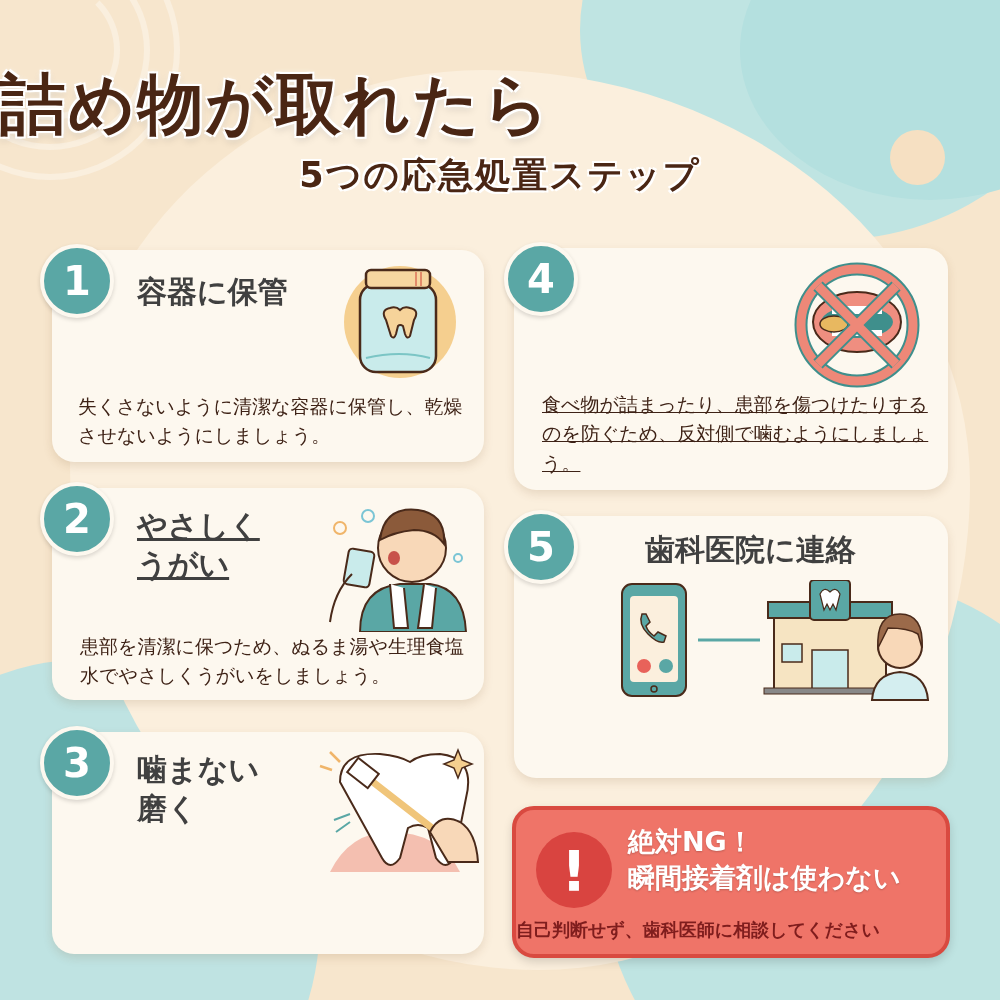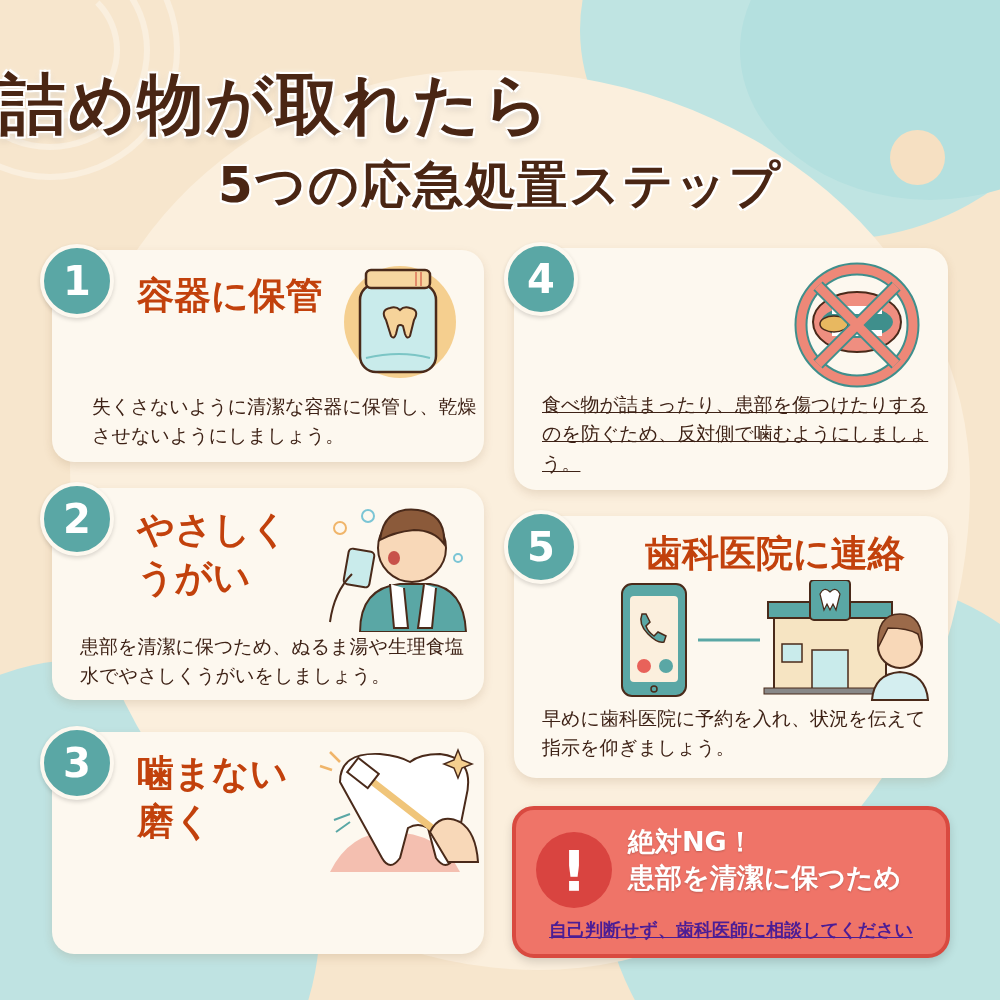--- a/index.html
+++ b/index.html
@@ -21,50 +21,50 @@
   .rings { position: absolute; left: -60px; top: -60px; width: 220px; height: 220px; }
   .ring { position: absolute; border: 6px solid rgba(255,255,255,0.35); border-radius: 50%; border-left-color: transparent; border-bottom-color: transparent; }
 
   .title {
     position: absolute; left: 0; right: 0; top: 60px; text-align: left; z-index: 2;
     font-size: 66px; font-weight: bold; color: #4a2614; letter-spacing: 2px;
     text-shadow: 0 0 6px #fff, 2px 2px 0 #fff, -2px -2px 0 #fff, 2px -2px 0 #fff, -2px 2px 0 #fff, 0 4px 8px rgba(0,0,0,0.15);
   }
   .subtitle {
     position: absolute; left: 0; right: 0; top: 152px; text-align: center; z-index: 2;
-    font-size: 50px; font-weight: bold; color: #4a2614; letter-spacing: 2px;
+    font-size: 35px; font-weight: bold; color: #4a2614; letter-spacing: 2px;
     text-shadow: 2px 2px 0 #fff, -2px -2px 0 #fff, 2px -2px 0 #fff, -2px 2px 0 #fff;
   }
 
   .card {
     position: absolute; z-index: 2; background: #fdf8ef; border-radius: 22px;
     box-shadow: 0 4px 10px rgba(120,80,40,0.15);
   }
   .badge {
     position: absolute; width: 74px; height: 74px; border-radius: 50%;
     background: #5aa7a5; border: 4px solid #fdf8ef; color: #fff;
     font-size: 40px; font-weight: bold; display: flex; align-items: center; justify-content: center;
     box-shadow: 0 2px 4px rgba(0,0,0,0.15); z-index: 3;
   }
-  .card-title { position: absolute; font-size: 37px; font-weight: bold; color: #c2410c; line-height: 1.3; white-space: pre-line; }
+  .card-title { position: absolute; font-size: 30px; font-weight: bold; color: #404040; line-height: 1.3; white-space: pre-line; }
   .card-desc { position: absolute; font-size: 19px; color: #3e2216; line-height: 1.55; }
   .illus { position: absolute; }
 
   .ng-box {
     position: absolute; left: 512px; top: 806px; width: 438px; height: 152px; z-index: 2;
     background: #ef7468; border: 4px solid #d94a40; border-radius: 22px;
     box-shadow: 0 4px 10px rgba(0,0,0,0.15);
   }
   .ng-icon {
     position: absolute; left: 20px; top: 22px; width: 76px; height: 76px; border-radius: 50%;
     background: #d94440; color: #fff; font-size: 56px; font-weight: bold;
     display: flex; align-items: center; justify-content: center;
   }
   .ng-title { position: absolute; left: 112px; top: 14px; font-size: 27px; font-weight: bold; color: #fff; line-height: 1.35; white-space: pre-line; text-shadow: 0 1px 2px rgba(0,0,0,0.2); }
-  .ng-sub { position: absolute; left: 0; right: 0; top: 108px; text-align: center; font-size: 18px; font-weight: bold; color: #4c1d95; text-decoration: underline; }
+  .ng-sub { position: absolute; left: 0; right: 0; top: 108px; text-align: left; font-size: 18px; font-weight: bold; color: #7f1d1d; }
 </style>
 </head>
 <body>
 
 <div class="bg">
   <div class="blob blob-teal-tr"></div>
   <div class="blob blob-teal-tr2"></div>
   <div class="blob blob-teal-bl"></div>
   <div class="blob blob-teal-br"></div>
   <div class="blob blob-cream"></div>
@@ -86,26 +86,26 @@
     <svg width="130" height="125" viewBox="0 0 130 125">
       <circle cx="70" cy="68" r="56" fill="#f5cf8f"></circle>
       <rect x="30" y="30" width="76" height="88" rx="16" fill="#c9ebeb" stroke="#4a2a1a" stroke-width="2.5"></rect>
       <rect x="36" y="16" width="64" height="18" rx="5" fill="#f6d6a0" stroke="#4a2a1a" stroke-width="2.5"></rect>
       <line x1="86" y1="18" x2="86" y2="32" stroke="#e28a6a" stroke-width="2"></line>
       <line x1="91" y1="18" x2="91" y2="32" stroke="#e28a6a" stroke-width="2"></line>
       <path d="M56 66 q-6 -10 4 -12 q6 -2 10 2 q4 -4 10 -2 q10 2 4 12 l-4 16 q-3 4 -5 -2 l-2 -8 q-3 -2 -5 0 l-2 8 q-2 6 -5 2 z" fill="#f6d39a" stroke="#4a2a1a" stroke-width="2"></path>
       <path d="M36 104 q34 -8 64 0" fill="none" stroke="#7bc5c5" stroke-width="2"></path>
     </svg>
   </div>
-  <div class="card-desc" style="left:40px;top:142px;width:390px;">失くさないように清潔な容器に保管し、乾燥させないようにしましょう。</div>
+  <div class="card-desc" style="left:26px;top:142px;width:390px;">失くさないように清潔な容器に保管し、乾燥させないようにしましょう。</div>
 </div>
 
 <div class="card" style="left:52px;top:488px;width:432px;height:212px;">
   <div class="badge" style="left:-12px;top:-6px;">2</div>
-  <div class="card-title" style="left:85px;top:18px;">やさしく
+  <div class="card-title" style="left:85px;top:18px;text-decoration:underline;">やさしく
 うがい</div>
   <div class="illus" style="left:268px;top:4px;width:150px;height:140px;">
     <svg width="150" height="140" viewBox="0 0 150 140">
       <circle cx="20" cy="36" r="6" fill="none" stroke="#f0b56a" stroke-width="2"></circle>
       <circle cx="48" cy="24" r="6" fill="none" stroke="#7bc5d5" stroke-width="2"></circle>
       <circle cx="138" cy="66" r="4" fill="none" stroke="#7bc5d5" stroke-width="2"></circle>
       <path d="M40 140 q0 -44 40 -48 h30 q34 4 36 48 z" fill="#5aa7a5" stroke="#4a2a1a" stroke-width="2"></path>
       <path d="M70 92 l4 44 h14 l-4 -40 M104 92 l-6 44 h14 l4 -40" fill="#fff" stroke="#4a2a1a" stroke-width="2"></path>
       <circle cx="92" cy="56" r="34" fill="#f8d8b8" stroke="#4a2a1a" stroke-width="2"></circle>
       <path d="M60 48 q4 -34 38 -30 q28 4 26 34 q-10 -14 -30 -14 q-20 2 -34 10 z" fill="#8b5a3a" stroke="#4a2a1a" stroke-width="2"></path>
@@ -172,21 +172,20 @@
       <rect x="196" y="0" width="40" height="40" rx="4" fill="#5aa7a5" stroke="#4a2a1a" stroke-width="2"></rect>
       <path d="M206 14 q4 -8 10 -2 q6 -6 10 2 l-4 16 l-3 -6 l-3 6 l-3 -6 l-3 6 z" fill="#fff" stroke="#4a2a1a" stroke-width="1.2"></path>
       <rect x="168" y="64" width="20" height="18" fill="#c9ebeb" stroke="#4a2a1a" stroke-width="1.5"></rect>
       <rect x="198" y="70" width="36" height="40" fill="#c9ebeb" stroke="#4a2a1a" stroke-width="1.5"></rect>
       <rect x="150" y="108" width="130" height="6" fill="#888" stroke="#4a2a1a" stroke-width="1"></rect>
       <circle cx="286" cy="66" r="22" fill="#f8d8b8" stroke="#4a2a1a" stroke-width="2"></circle>
       <path d="M264 68 q-2 -34 22 -34 q24 0 22 34 l-4 -14 q-10 -6 -30 -6 z" fill="#9b6a4a" stroke="#4a2a1a" stroke-width="1.5"></path>
       <path d="M258 120 q2 -26 28 -28 q26 2 28 28 z" fill="#d4eef0" stroke="#4a2a1a" stroke-width="2"></path>
     </svg>
   </div>
-  <div class="card-desc" style="left:28px;top:188px;width:400px;">早めに歯科医院に予約を入れ、状況を伝えて指示を仰ぎましょう。</div>
 </div>
 
 <div class="ng-box">
   <div class="ng-icon">!</div>
   <div class="ng-title">絶対NG！
-患部を清潔に保つため</div>
+瞬間接着剤は使わない</div>
   <div class="ng-sub">自己判断せず、歯科医師に相談してください</div>
 </div>
 
 </body></html>

